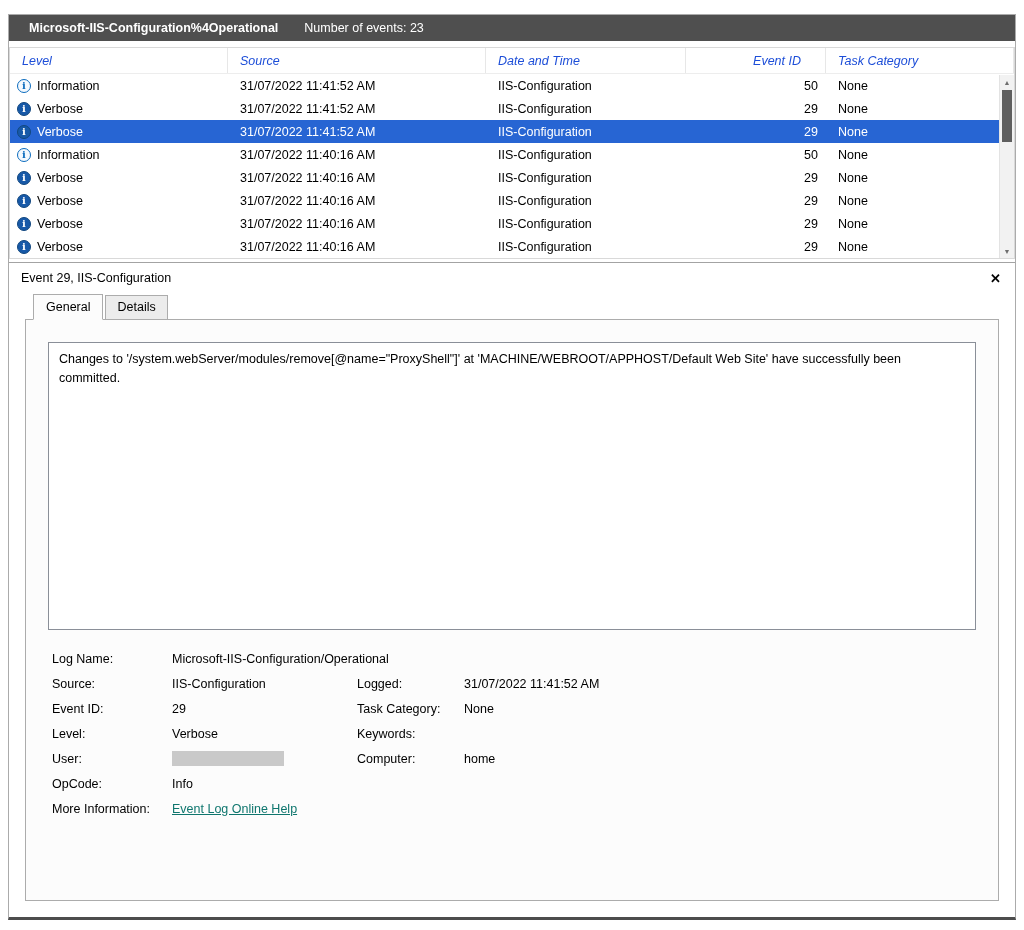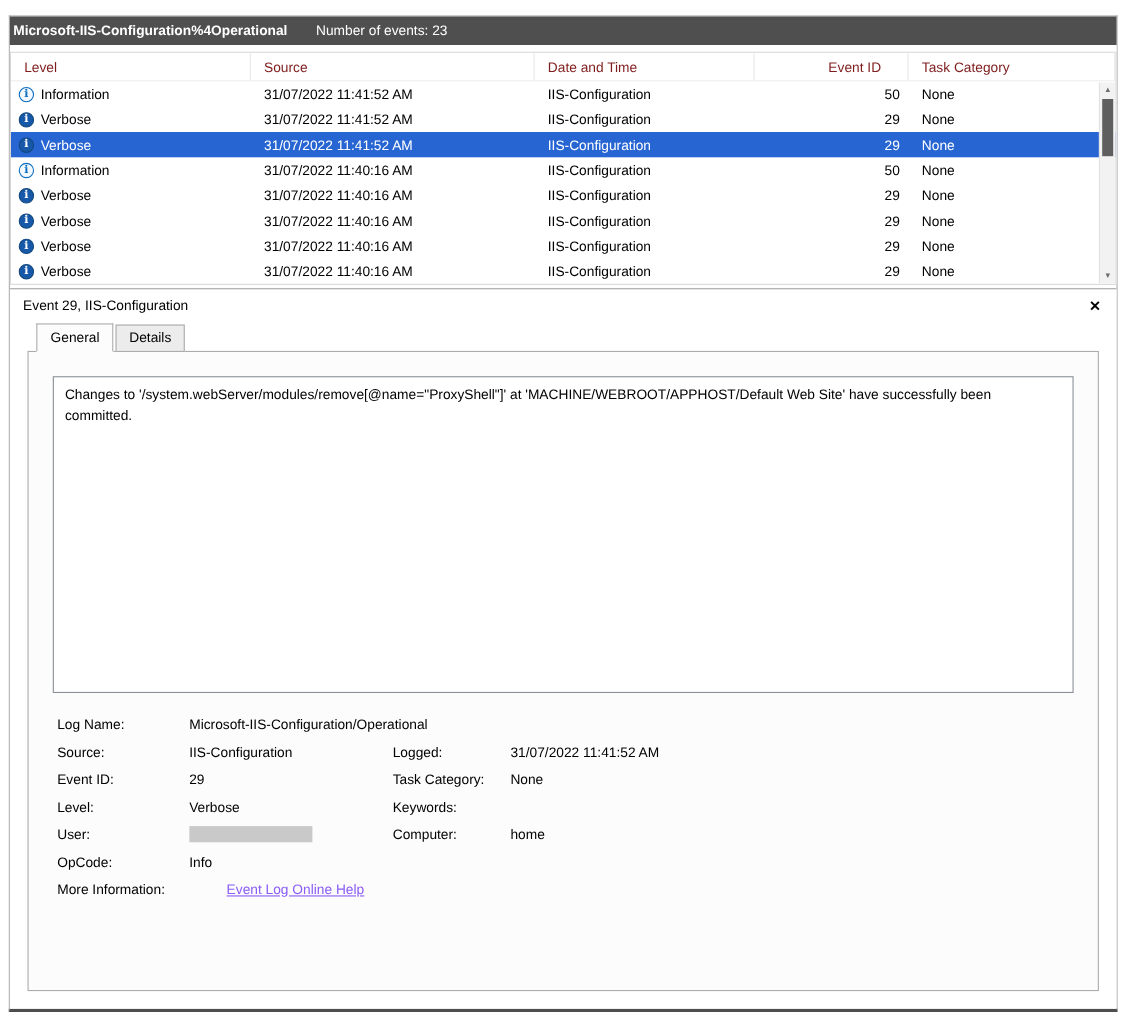--- a/index.html
+++ b/index.html
@@ -23,42 +23,43 @@
     flex-direction: column;
   }
   
   .titlebar {
     height: 26px;
     flex: 0 0 26px;
     background: #4f4f4f;
     color: #fff;
     display: flex;
     align-items: center;
-    padding: 0 3px;
+    padding: 0 20px;
   }
   .titlebar .title { font-weight: bold; }
   .titlebar .count { margin-left: 26px; }
   .spacer { height: 6px; flex: 0 0 6px; background: #fff; }
   
   .list {
     flex: 0 0 212px;
     border: 1px solid #d9d9d9;
     position: relative;
     background: #fff;
     overflow: hidden;
   }
   .grid-row {
     display: grid;
     grid-template-columns: 218px 258px 200px 140px 1fr;
     align-items: center;
   }
   .cols-header {
     height: 26px;
     border-bottom: 1px solid #ededed;
-    color: #7f1d1d;
+    color: #1d4ed8;
+    font-style: italic;
   }
   .col-h {
     height: 100%;
     display: flex;
     align-items: center;
     padding-left: 12px;
     border-right: 1px solid #e7e7e7;
   }
   .col-h.right { justify-content: flex-end; padding-right: 24px; }
   .rows { position: relative; }
@@ -179,21 +180,21 @@
   }
   .prop-label { white-space: nowrap; }
   .prop-value { white-space: nowrap; overflow: hidden; }
   .prop-value.span3 { grid-column: span 3; }
   .redaction {
     display: inline-block;
     width: 112px; height: 15px;
     background: #c9c9c9;
     vertical-align: middle;
   }
-  a.help-link { color: #8b5cf6; text-decoration: underline; cursor: pointer; margin-left: 34px; }
+  a.help-link { color: #0f766e; text-decoration: underline; cursor: pointer; }
 </style>
 </head>
 <body>
 
 <div class="window">
 
   <div class="titlebar">
     <span class="title">Microsoft-IIS-Configuration%4Operational</span>
     <span class="count">Number of events: 23</span>
   </div>

